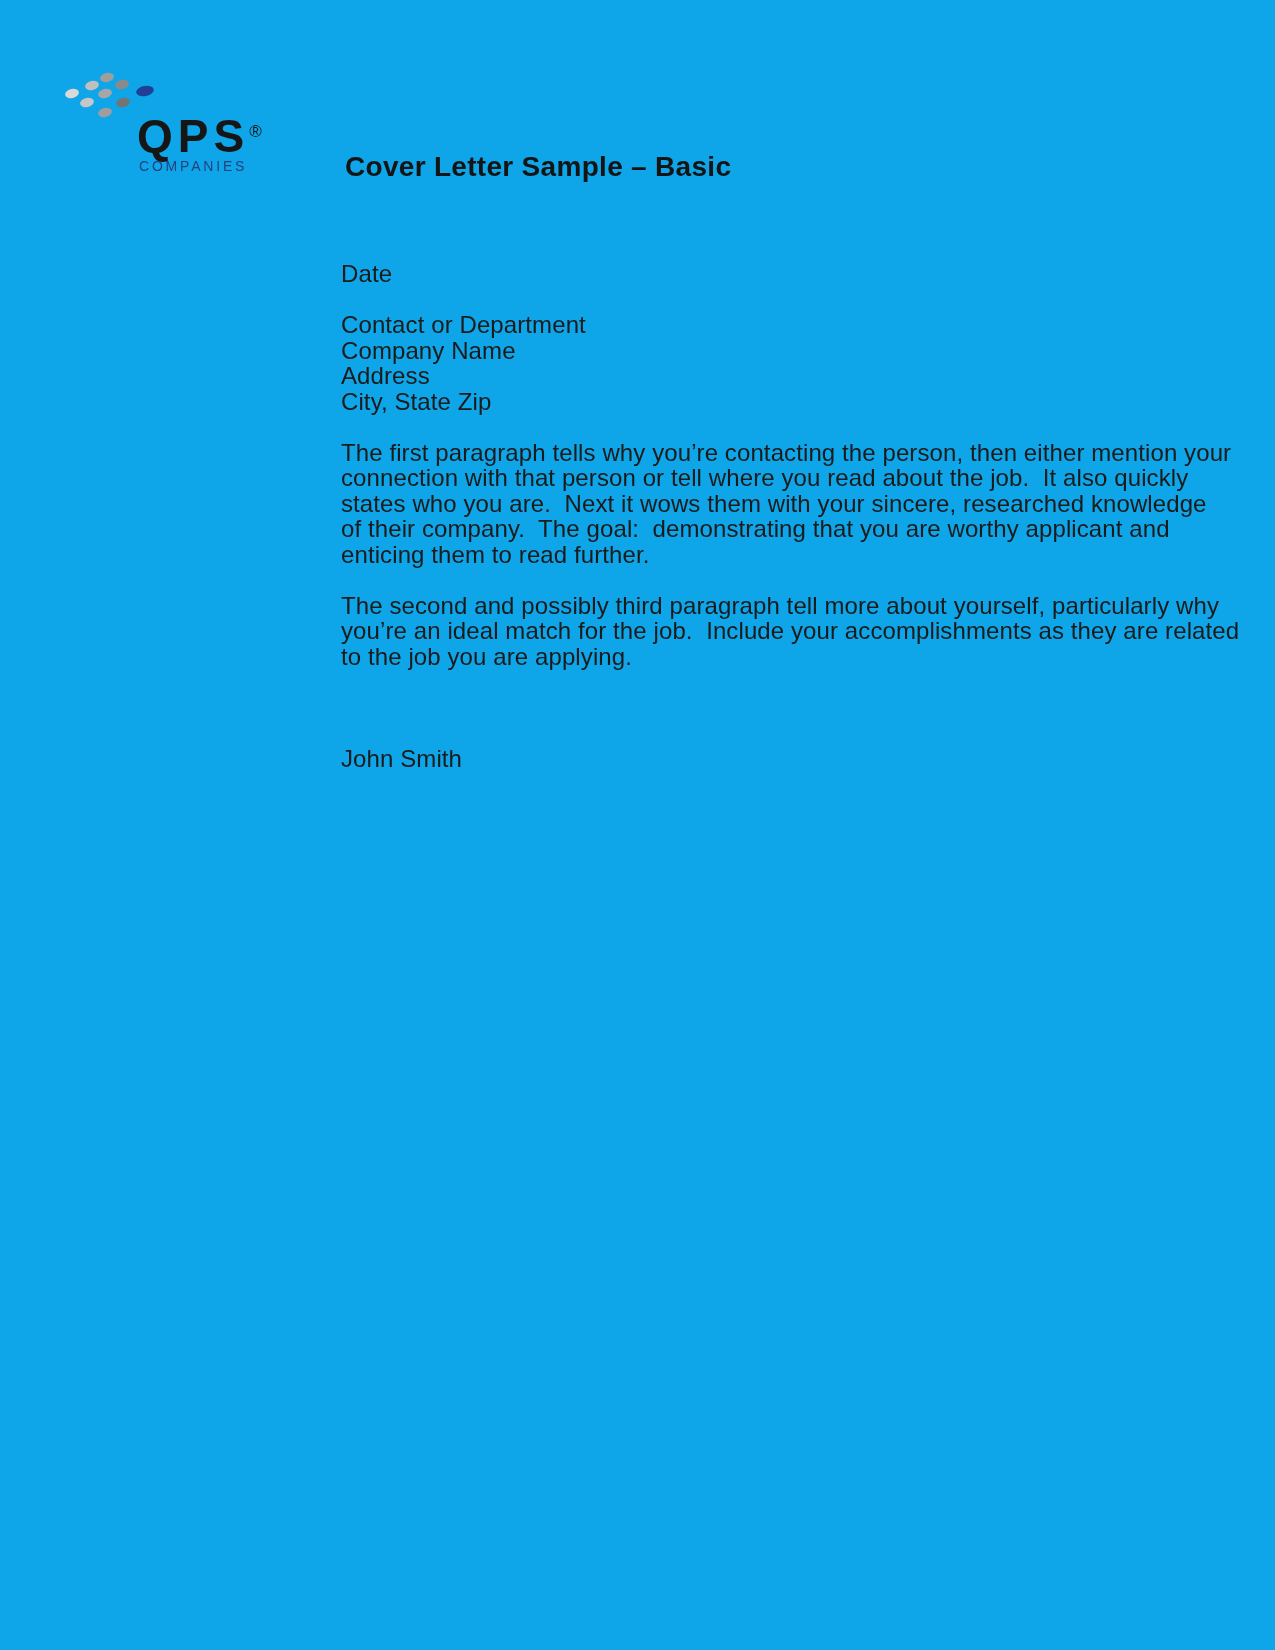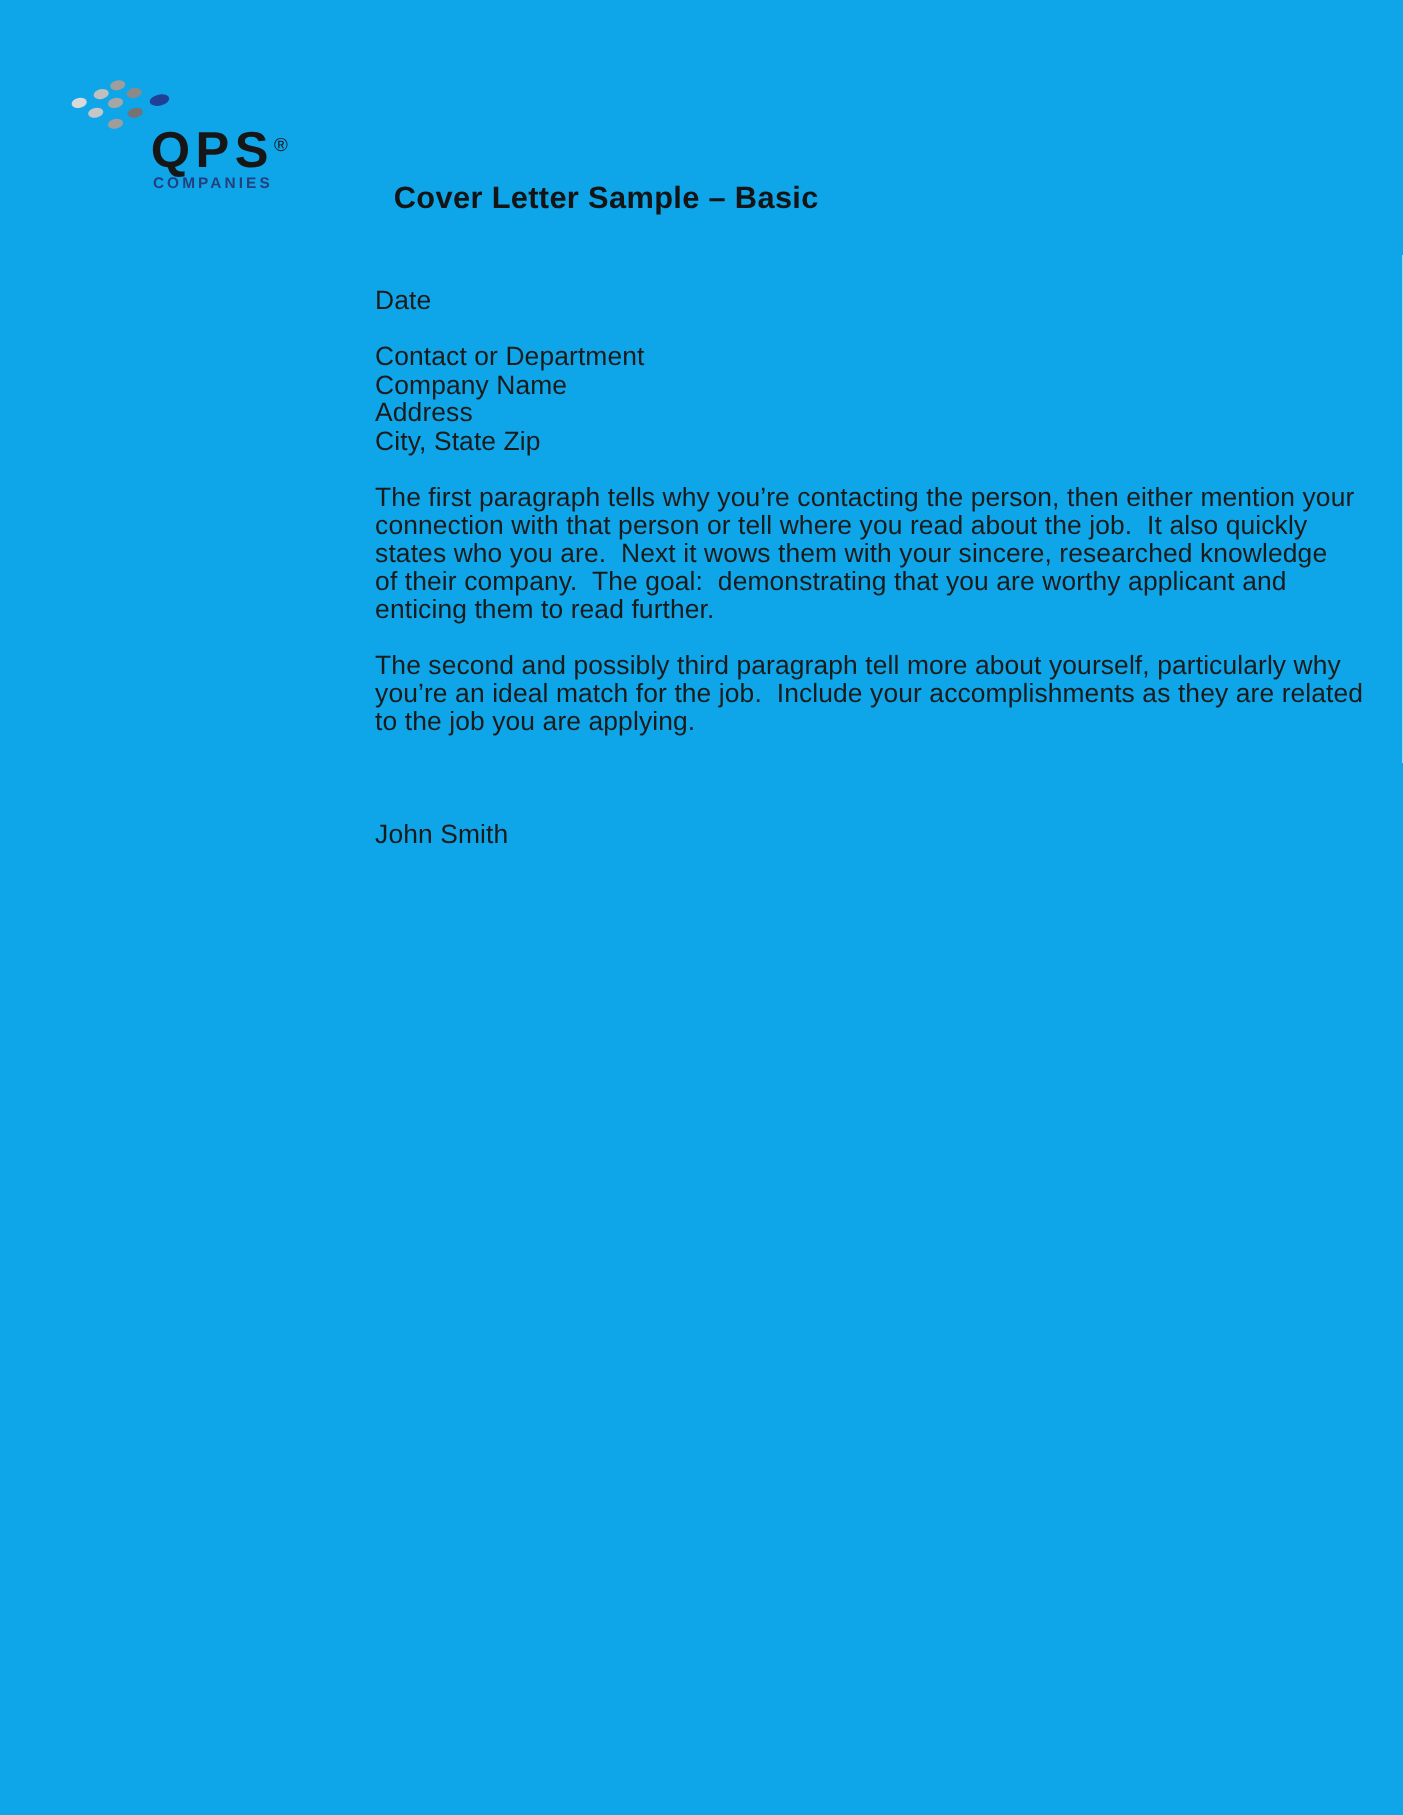--- a/index.html
+++ b/index.html
@@ -23,26 +23,26 @@
   .dots { position: absolute; left: 60px; top: 68px; width: 104px; height: 54px; }
   .dot  { position: absolute; border-radius: 50%; transform: rotate(-12deg); }
   .wordmark {
     position: absolute; left: 137px; top: 109px;
     font-size: 46px; line-height: 46px; font-weight: 700;
     letter-spacing: 5px; color: #161616; white-space: nowrap;
   }
   .reg { font-size: 17px; letter-spacing: 0; vertical-align: 15px; font-weight: 400; }
   .companies {
     position: absolute; left: 139px; top: 159px;
-    font-size: 14px; line-height: 14px; font-weight: 700;
+    font-size: 14px; line-height: 14px; font-weight: 400;
     letter-spacing: 2.8px; color: var(--subtitle-blue); white-space: nowrap;
   }
   
   .title {
-    position: absolute; left: 341px; top: 146px; margin: 17px;
+    position: absolute; left: 341px; top: 146px; margin: 4px;
     font-size: 28px; line-height: 34px; font-weight: 700;
     letter-spacing: 0.3px; color: #141414; white-space: nowrap;
   }
   
   .letter {
     position: absolute; left: 341px; top: 261px; width: 880px;
     font-size: 24px; line-height: 25.5px; letter-spacing: 0.1px;
     color: var(--ink);
   }
   .letter p { margin: 0 0 25.5px 0; white-space: pre; }

